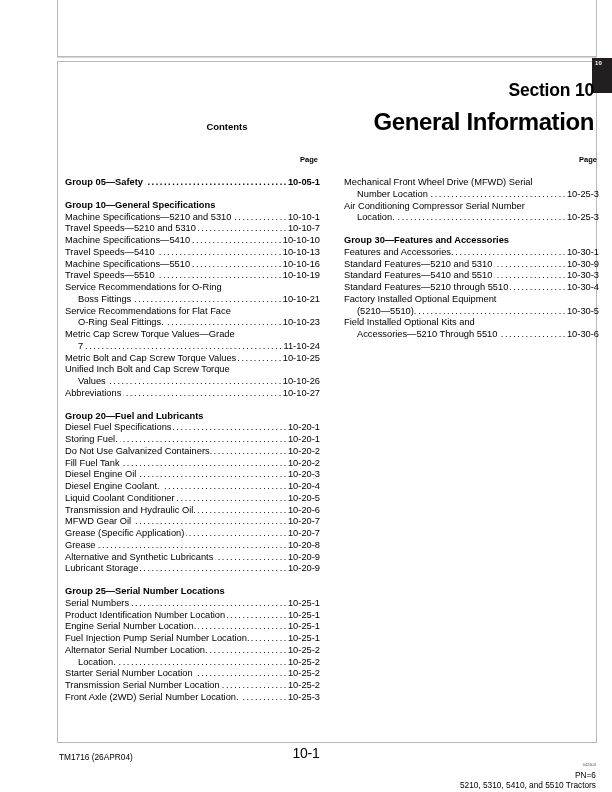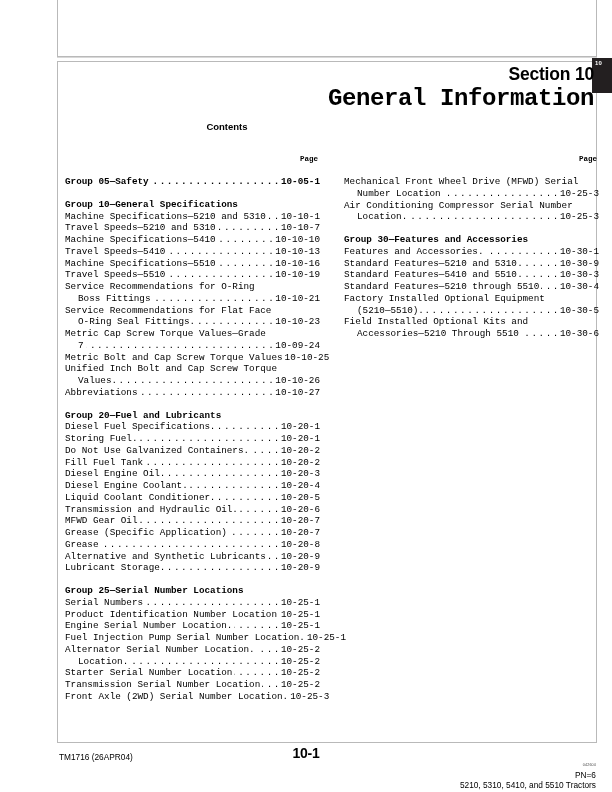--- a/index.html
+++ b/index.html
@@ -63,37 +63,36 @@
     color: #ffffff;
     font-size: 6px;
     font-weight: bold;
     letter-spacing: 0.2px;
   }
 
   
   .heading-block {
     position: absolute;
     right: 18px;
-    top: 64px;
+    top: 80px;
     text-align: right;
     width: 520px;
   }
   .section-line {
     font-size: 17.5px;
     font-weight: bold;
     letter-spacing: -0.2px;
     line-height: 20px;
   }
   .title-line {
     font-size: 24px;
     font-weight: bold;
     letter-spacing: -0.4px;
     line-height: 27px;
-    margin-top: 1px;
-    font-family: Liberation Mono, monospace;
+    margin-top: 8px;
   }
   .contents-label {
     position: absolute;
     left: 0;
     top: 121px;
     width: 504px;
     text-align: center;
     font-size: 9.5px;
     font-weight: bold;
     padding-right: 50px;
@@ -104,21 +103,20 @@
   .columns {
     position: absolute;
     left: 65px;
     top: 155px;
     width: 534px;
     display: flex;
     gap: 24px;
   }
   .col {
     width: 255px;
-    font-family: Liberation Mono, monospace;
   }
   .page-word {
     text-align: right;
     font-size: 7.5px;
     font-weight: bold;
     margin-bottom: 13px;
     padding-right: 2px;
   }
 
   .entry {
@@ -176,21 +174,21 @@
     top: 752px;
     font-size: 8.3px;
   }
   .footer-center {
     position: absolute;
     left: 0;
     top: 745px;
     width: 612px;
     text-align: center;
     font-size: 14px;
-    font-weight: bold;
+    font-weight: normal;
     letter-spacing: -0.2px;
   }
   .footer-right {
     position: absolute;
     right: 16px;
     top: 780px;
     text-align: right;
     font-size: 8.3px;
   }
   .footer-code {
@@ -320,21 +318,21 @@
         <div class="entry-row">
           <span class="entry-text">Metric Cap Screw Torque Values—Grade</span>
           <span class="leader">..........................................................................................</span>
           <span class="entry-page"></span>
         </div>
       </div>
       <div class="entry indented">
         <div class="entry-row">
           <span class="entry-text">7</span>
           <span class="leader">..........................................................................................</span>
-          <span class="entry-page">10-09-24</span>
+          <span class="entry-page">11-10-24</span>
         </div>
       </div>
       <div class="entry">
         <div class="entry-row">
           <span class="entry-text">Metric Bolt and Cap Screw Torque Values</span>
           <span class="leader">..........................................................................................</span>
           <span class="entry-page">10-10-25</span>
         </div>
       </div>
       <div class="entry nolead">

